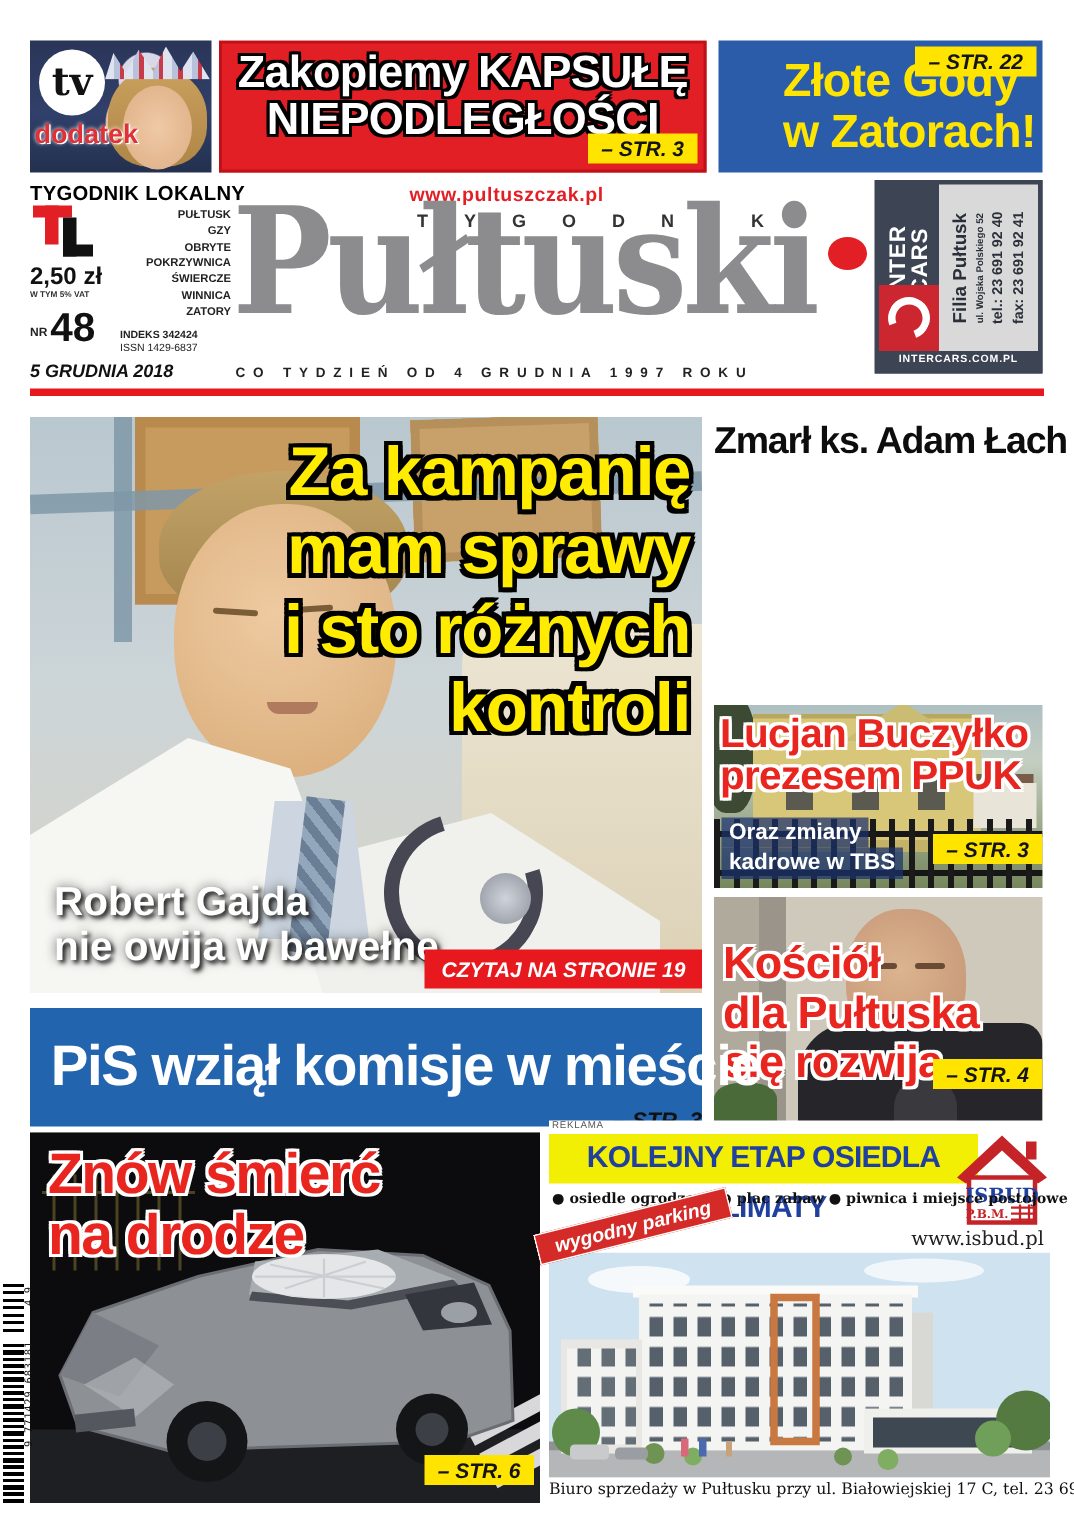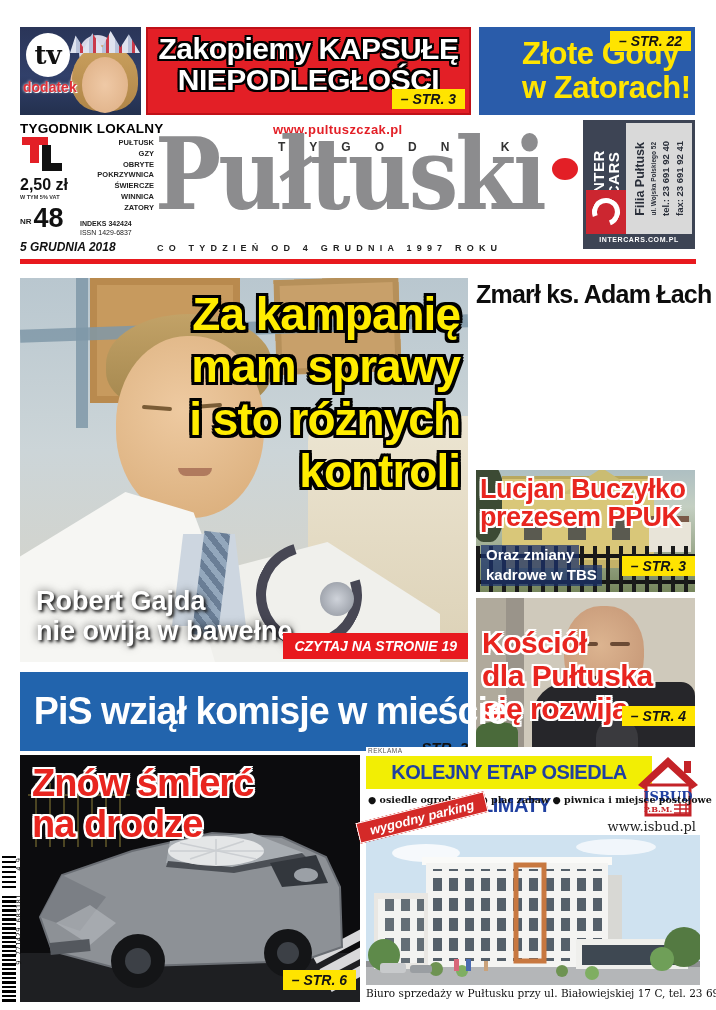--- a/index.html
+++ b/index.html
@@ -27,21 +27,21 @@
   .tv-hair{position:absolute;left:52px;top:18px;width:66px;height:66px;border-radius:50% 50% 40% 40%;
      background:linear-gradient(180deg,#caa05e,#b08648);}
   .tv-face{position:absolute;left:62px;top:30px;width:46px;height:56px;border-radius:50%;
      background:radial-gradient(#efc9a6,#ddae83);}
   .tv-crown{position:absolute;left:50px;top:4px;width:70px;height:22px;
      background:repeating-linear-gradient(90deg,#dfe3ef 0 6px,#b8c2da 6px 10px,#c93a4a 10px 13px);
      clip-path:polygon(0 100%,8% 20%,20% 80%,32% 10%,46% 75%,58% 0,72% 75%,84% 15%,100% 100%);}
   .tv-logo{position:absolute;left:6px;top:6px;width:44px;height:44px;border-radius:50%;background:#fff;
      color:#111;font-weight:900;font-size:26px;display:flex;align-items:center;justify-content:center;
      font-family:"DejaVu Serif",serif;}
-  .tv-dodatek{position:absolute;left:3px;top:52px;color:#e03038;font-weight:900;font-size:14px;
+  .tv-dodatek{position:absolute;left:3px;top:52px;color:#e03038;font-weight:900;font-size:18px;
      text-shadow:0 0 3px #fff,1px 1px 0 #fff;}
 
   .banner-red{left:146px;top:27px;width:325px;height:88px;background:#e31f26;
      box-shadow:inset 0 0 0 2px #c01118;}
   .banner-red .l{display:block;text-align:center;color:#fff;font-weight:900;line-height:1.02;
      font-size:30px;letter-spacing:-.5px;}
   .banner-red .lines{padding-top:7px;}
   .banner-blue{left:479px;top:27px;width:216px;height:88px;background:#2a5caa;}
   .banner-blue .l{display:block;color:#ffe400;font-weight:900;font-size:31px;line-height:1.1;
      padding-left:11px;letter-spacing:-.5px;}

